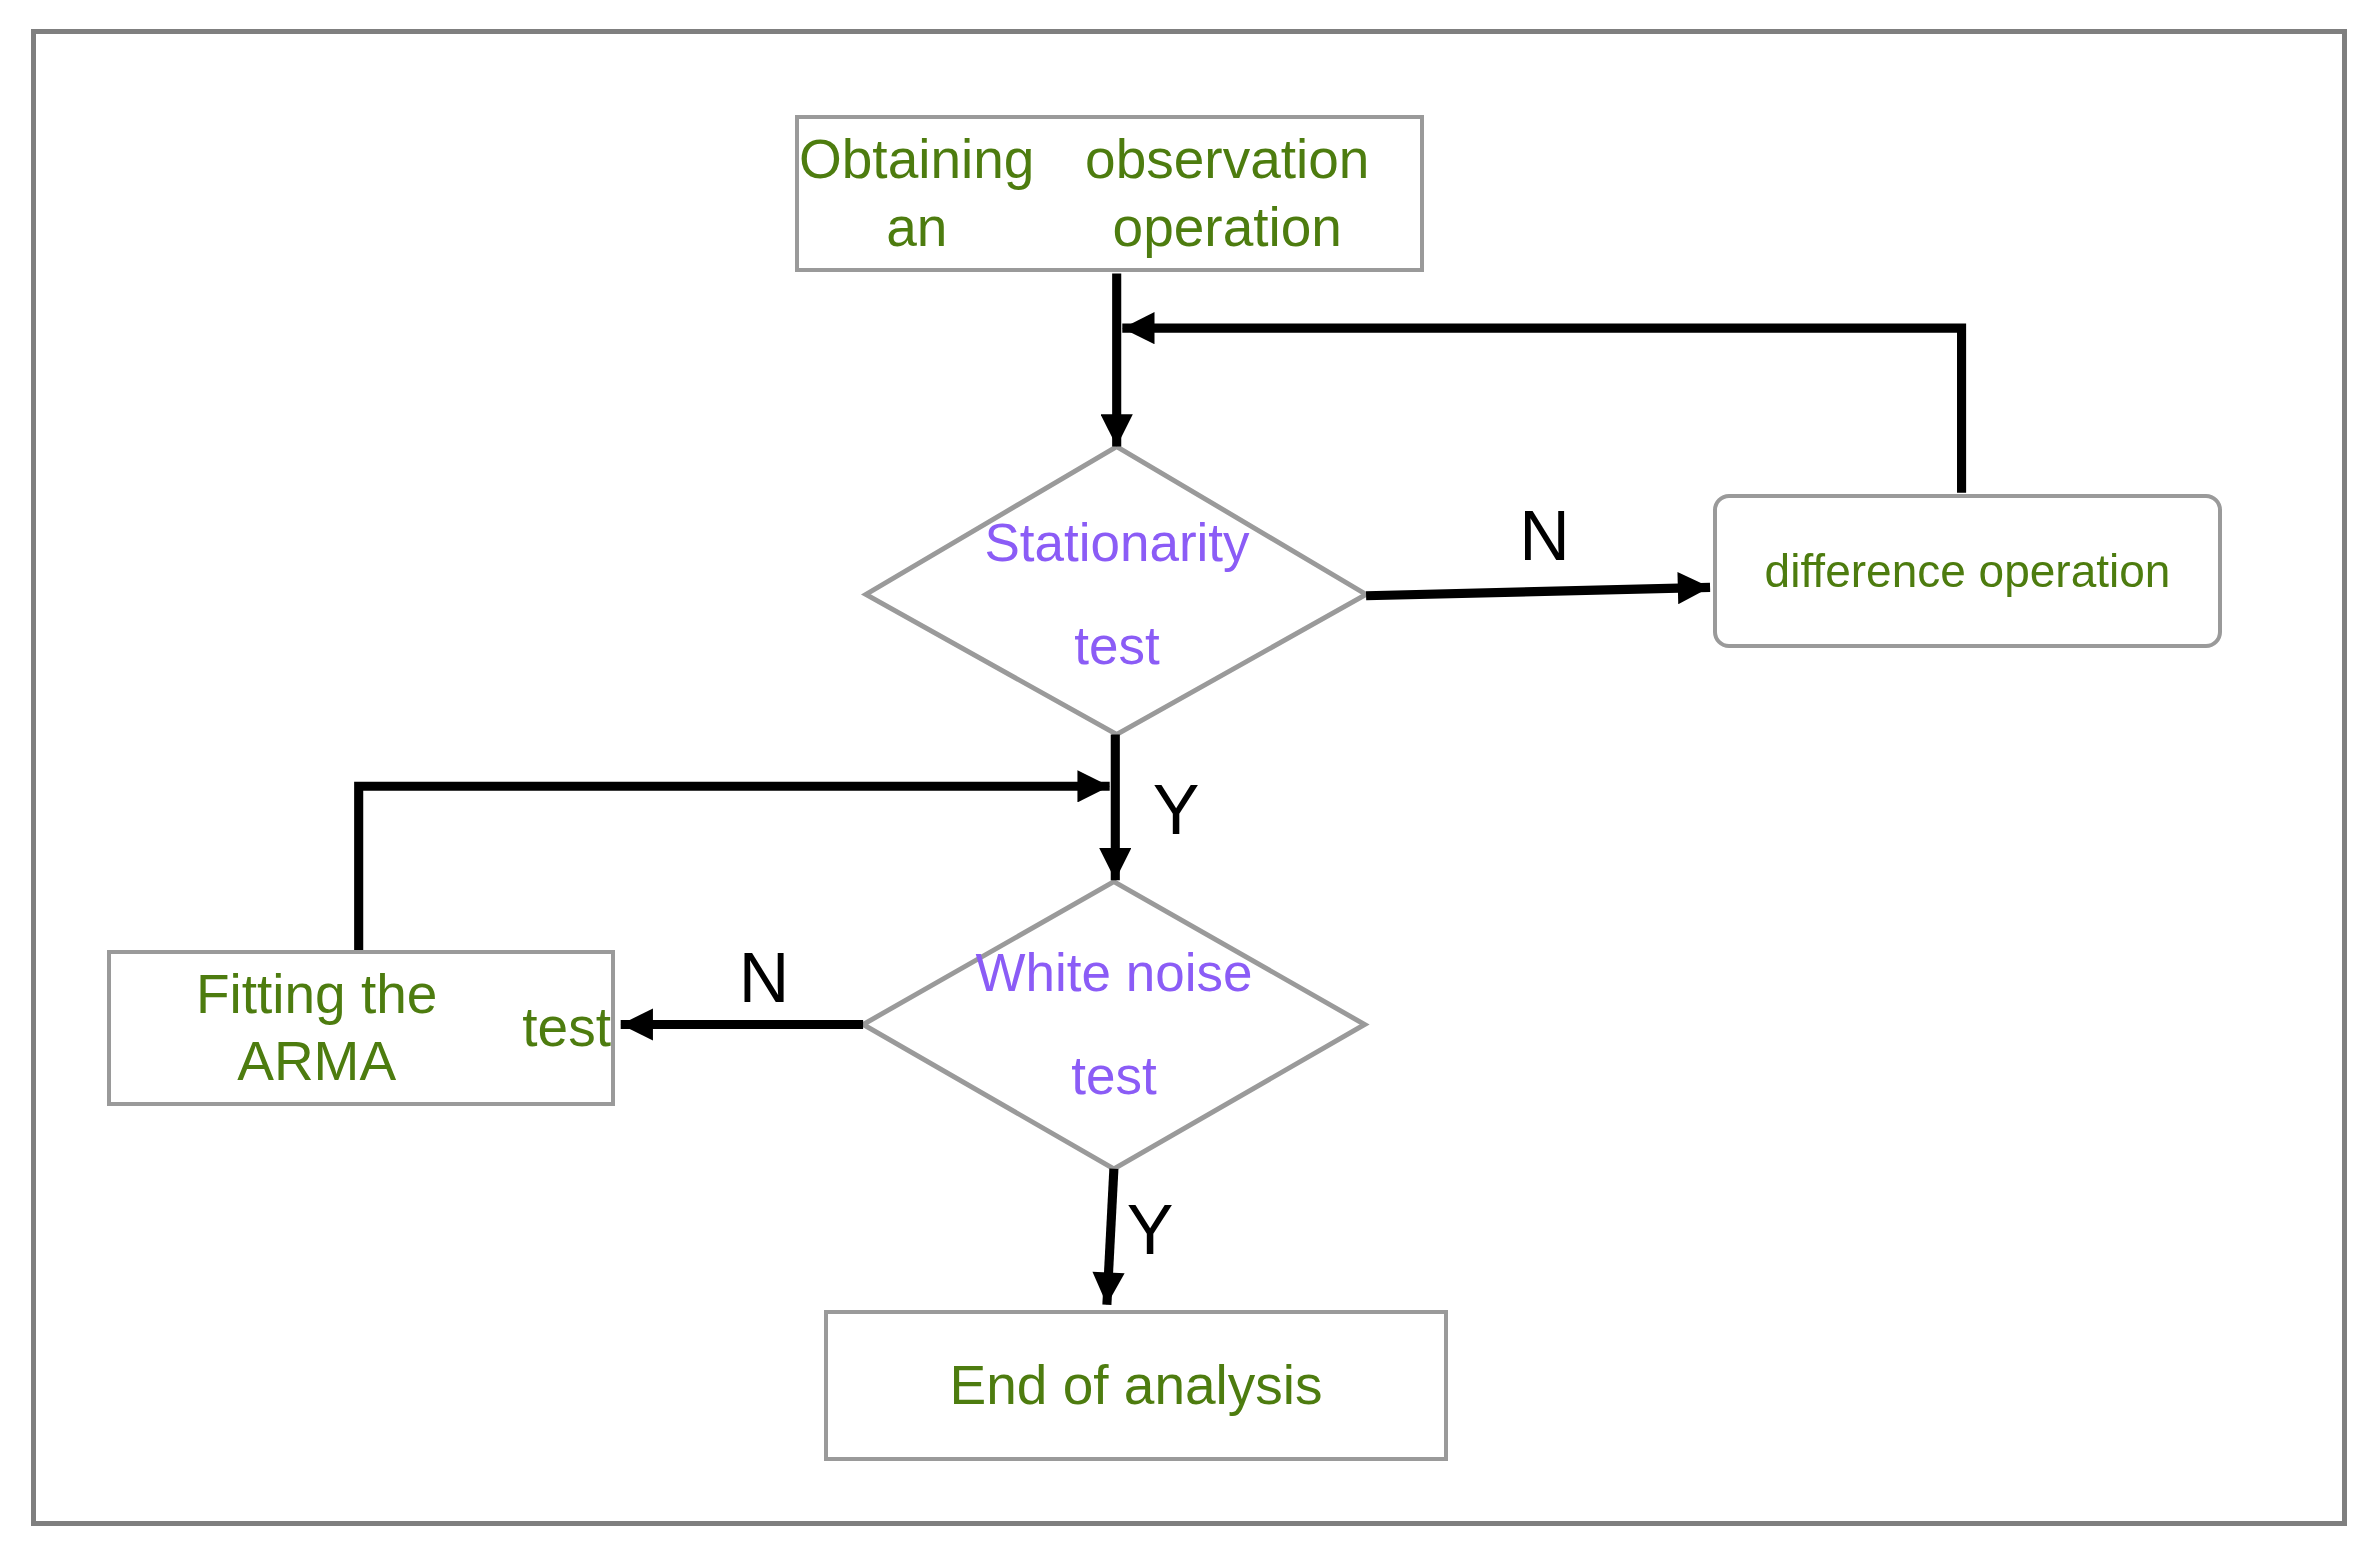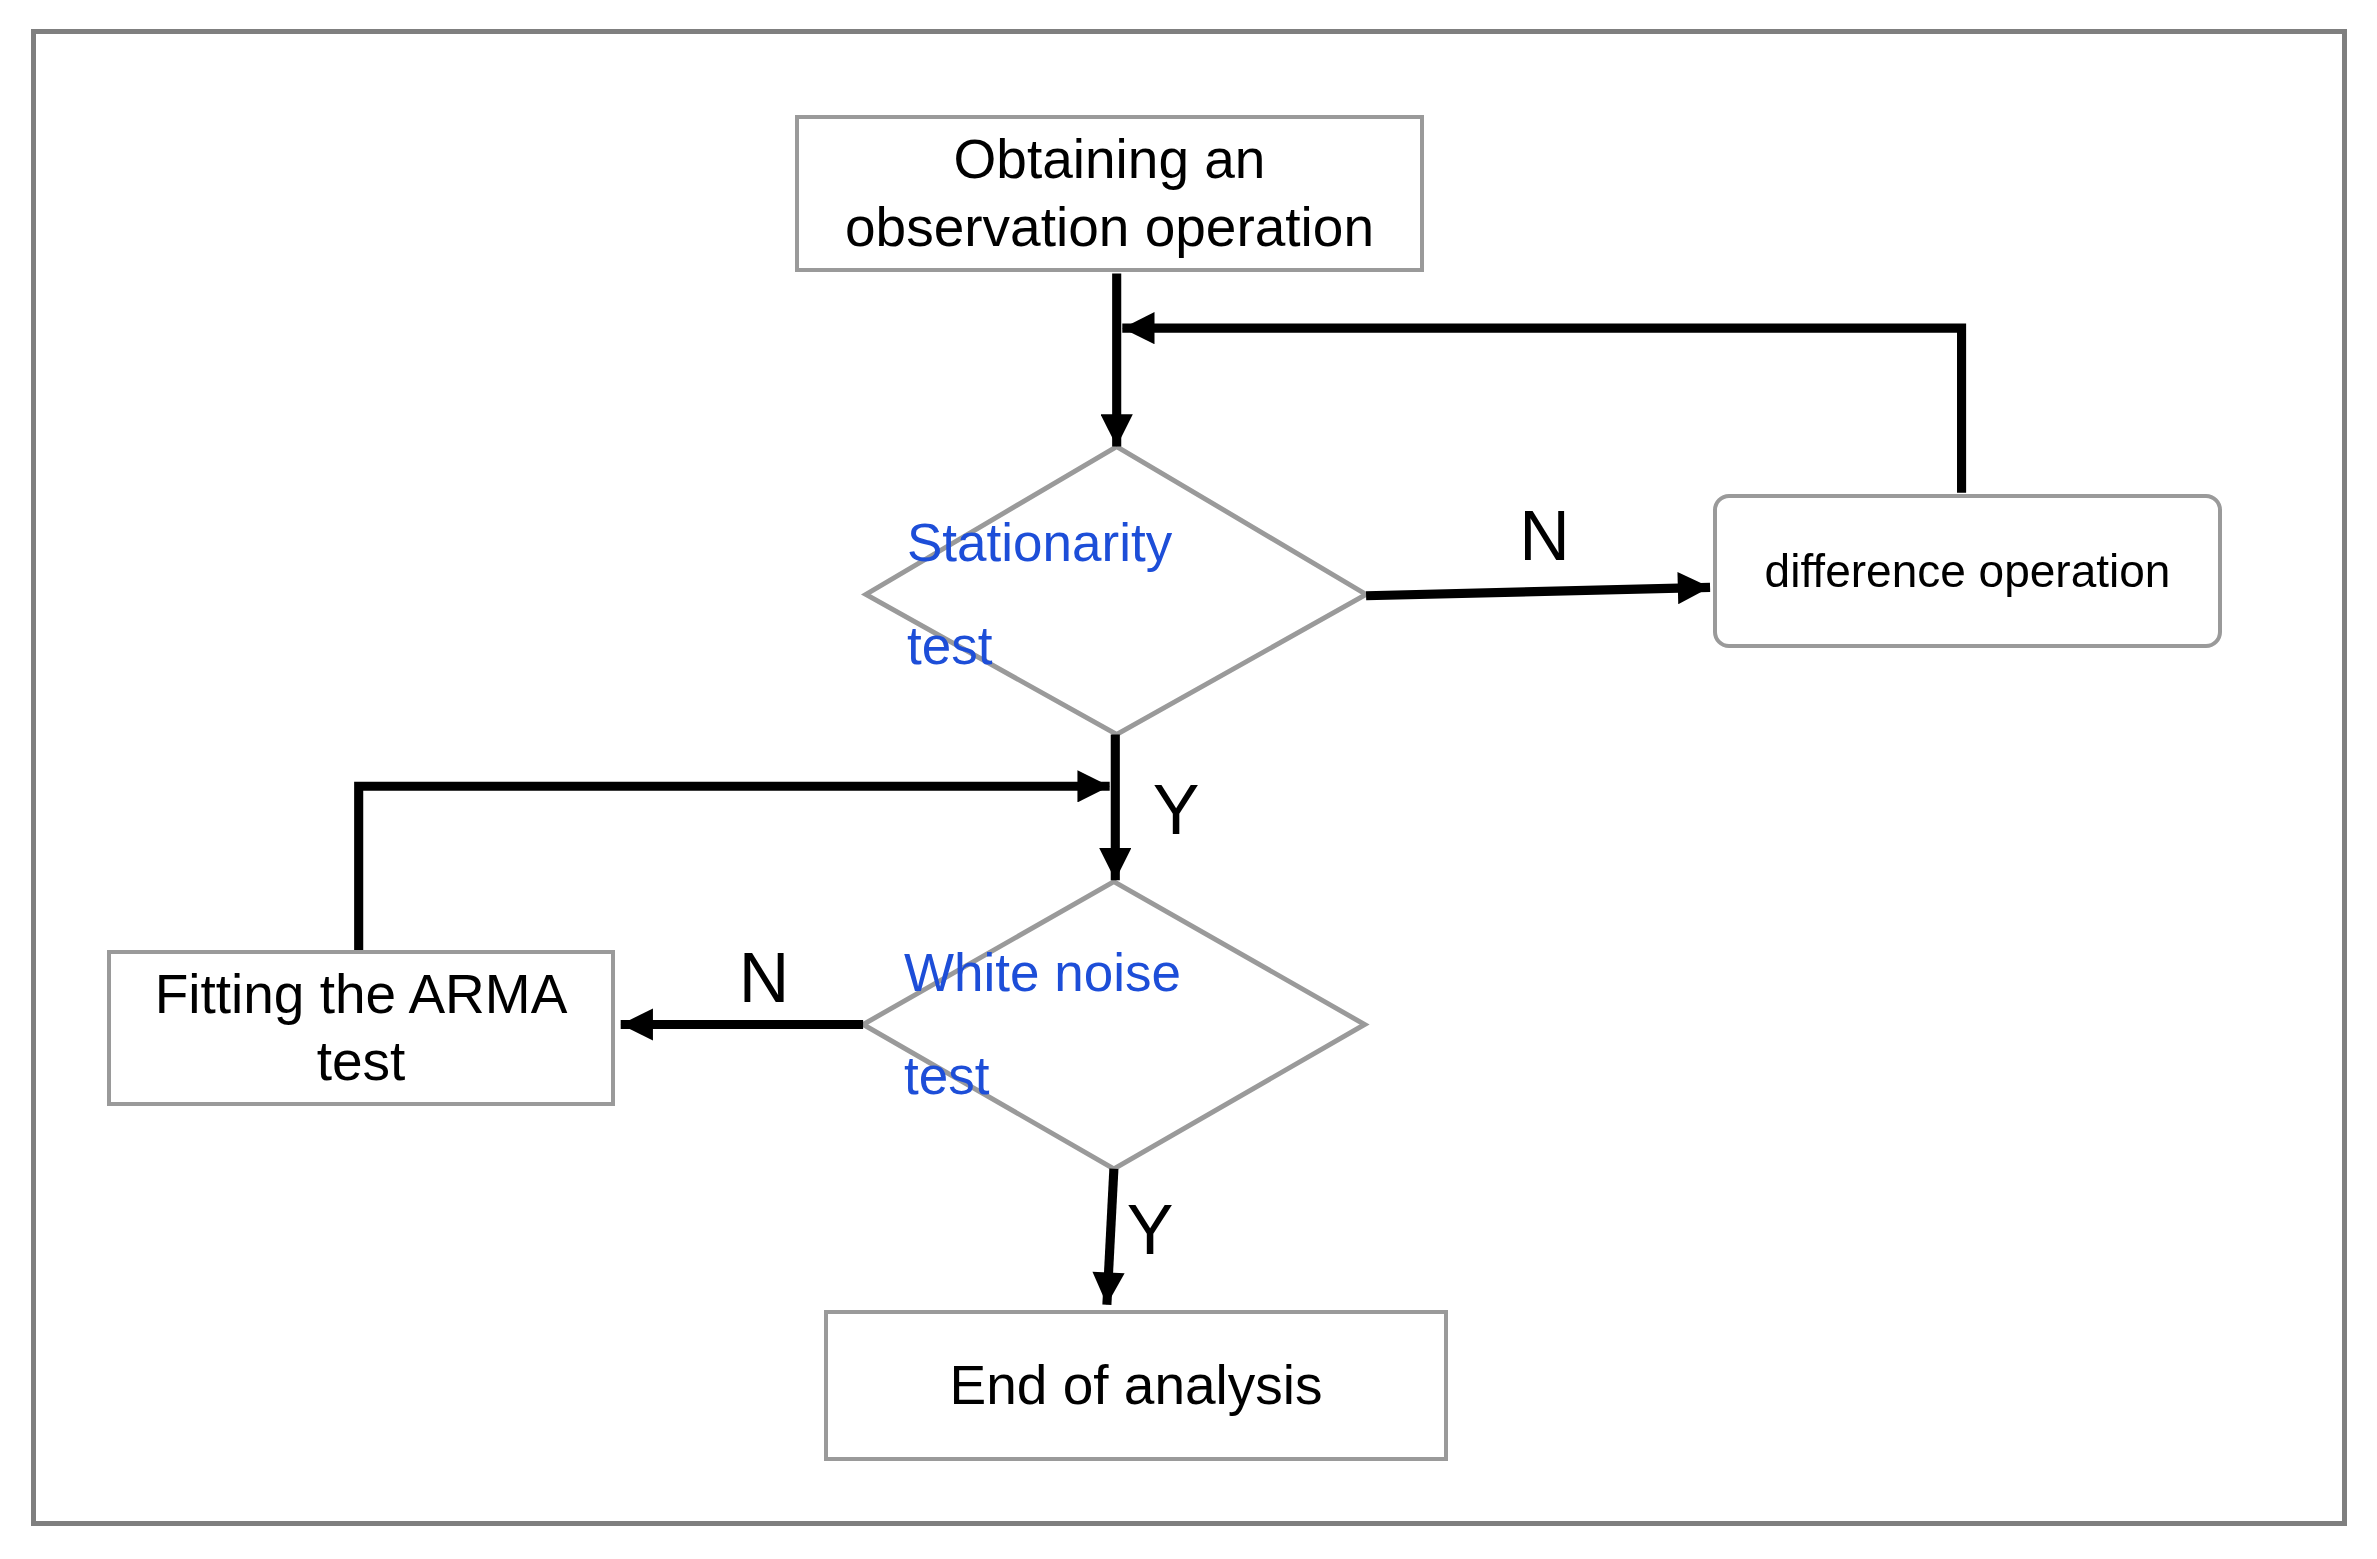--- a/index.html
+++ b/index.html
@@ -27,38 +27,37 @@
     position: absolute;
     left: 0; top: 0;
     width: 2377px; height: 1560px;
   }
   .node {
     position: absolute;
     box-sizing: border-box;
     border: 4.9px solid #9a9a9a;
     background: #ffffff;
     display: flex;
-    flex-direction: column;
     align-items: center;
     justify-content: center;
     text-align: center;
     font-size: 55px;
     line-height: 1.22;
-    color: #000000;
+    color: #4d7c0f;
   }
   .dlabel {
     position: absolute;
     display: flex;
     flex-direction: column;
-    align-items: flex-start;
+    align-items: center;
     justify-content: center;
     text-align: center;
     font-size: 53px;
     line-height: 1.25;
-    color: #1d4ed8;
+    color: #8b5cf6;
     pointer-events: none;
     gap: 36px;
   }
   .elabel {
     position: absolute;
     display: flex;
     align-items: center;
     justify-content: center;
     font-size: 70px;
     color: #000000;

